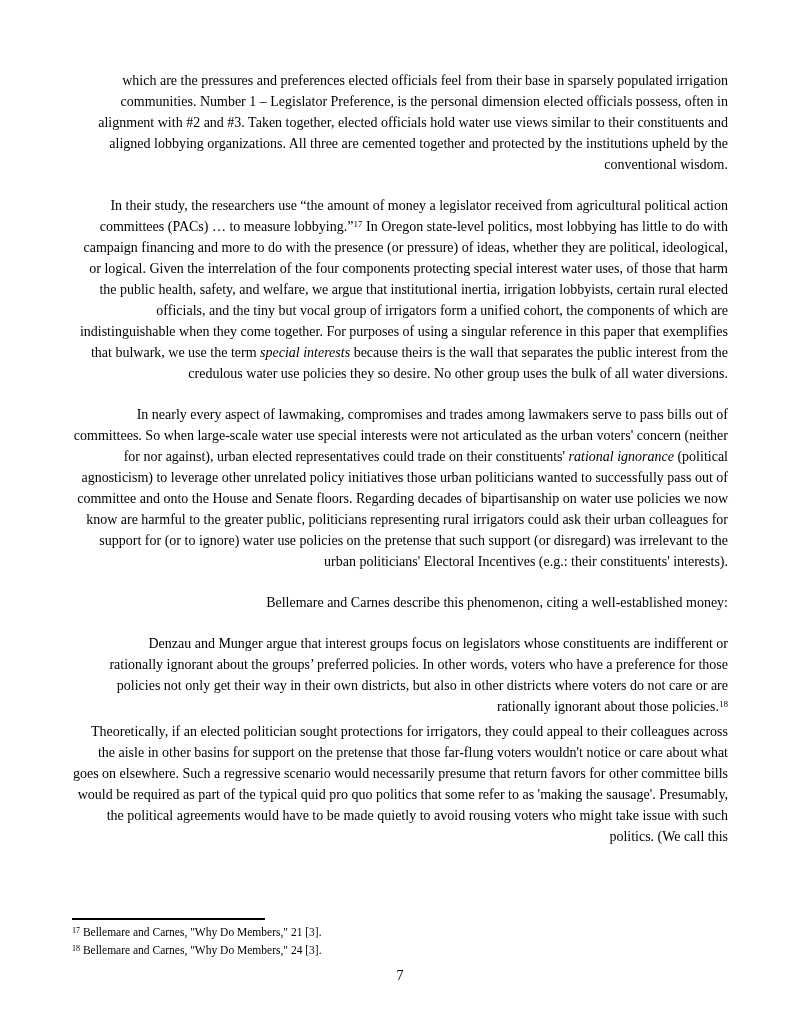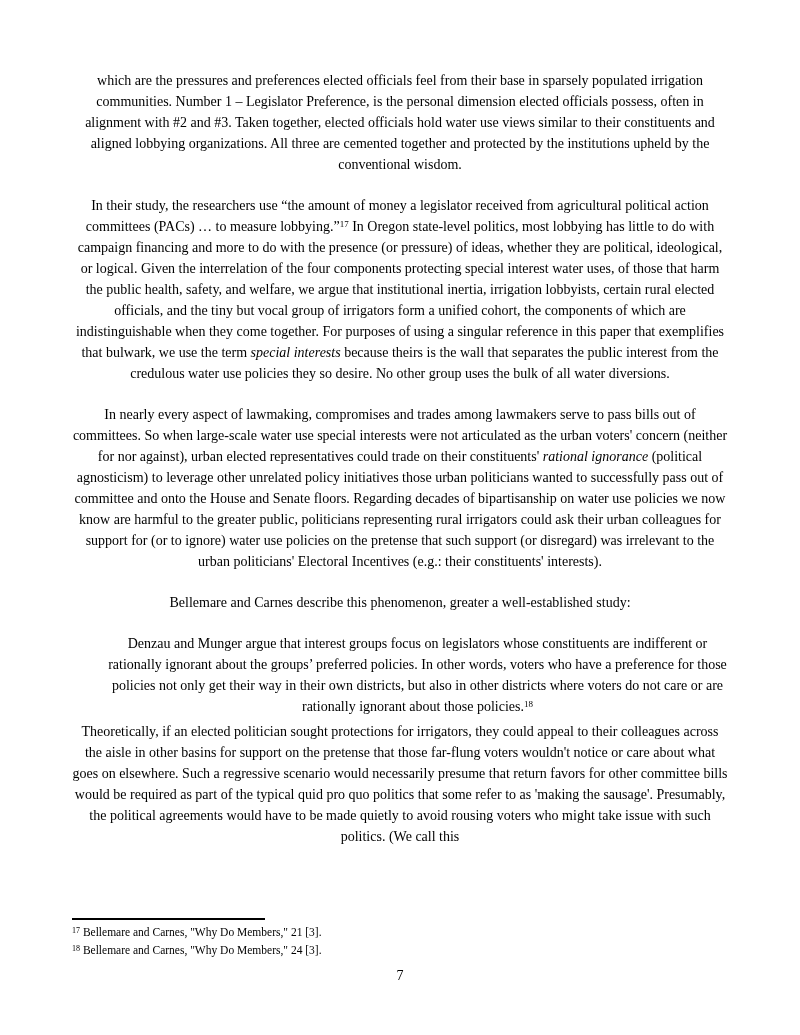--- a/index.html
+++ b/index.html
@@ -16,21 +16,21 @@
     font-family: "Liberation Serif", "DejaVu Serif", serif;
     overflow: hidden;
   }
   .body-text {
     position: absolute;
     left: 72px;
     top: 70px;
     width: 656px;
     font-size: 14px;
     line-height: 21px;
-    text-align: center;
+    text-align: right;
   }
   .body-text p {
     margin: 0 0 20px 0;
   }
   .body-text blockquote {
     margin: 0 0 4px 35px;
     padding: 0;
   }
   .run-normal { font-style: normal; }
   .run-italic { font-style: italic; }
@@ -73,21 +73,21 @@
 </style>
 </head>
 <body>
 
 <div class="page">
 
   <div class="body-text">
     <p><span class="run-normal">which are the pressures and preferences elected officials feel from their base in sparsely populated irrigation communities. Number 1 – Legislator Preference, is the personal dimension elected officials possess, often in alignment with #2 and #3. Taken together, elected officials hold water use views similar to their constituents and aligned lobbying organizations. All three are cemented together and protected by the institutions upheld by the conventional wisdom.</span></p>
     <p><span class="run-normal">In their study, the researchers use “the amount of money a legislator received from agricultural political action committees (PACs) … to measure lobbying.”</span><span class="run-sup">17</span><span class="run-normal"> In Oregon state-level politics, most lobbying has little to do with campaign financing and more to do with the presence (or pressure) of ideas, whether they are political, ideological, or logical. Given the interrelation of the four components protecting special interest water uses, of those that harm the public health, safety, and welfare, we argue that institutional inertia, irrigation lobbyists, certain rural elected officials, and the tiny but vocal group of irrigators form a unified cohort, the components of which are indistinguishable when they come together. For purposes of using a singular reference in this paper that exemplifies that bulwark, we use the term </span><span class="run-italic">special interests</span><span class="run-normal"> because theirs is the wall that separates the public interest from the credulous water use policies they so desire. No other group uses the bulk of all water diversions.</span></p>
     <p><span class="run-normal">In nearly every aspect of lawmaking, compromises and trades among lawmakers serve to pass bills out of committees. So when large-scale water use special interests were not articulated as the urban voters' concern (neither for nor against), urban elected representatives could trade on their constituents' </span><span class="run-italic">rational ignorance</span><span class="run-normal"> (political agnosticism) to leverage other unrelated policy initiatives those urban politicians wanted to successfully pass out of committee and onto the House and Senate floors. Regarding decades of bipartisanship on water use policies we now know are harmful to the greater public, politicians representing rural irrigators could ask their urban colleagues for support for (or to ignore) water use policies on the pretense that such support (or disregard) was irrelevant to the urban politicians' Electoral Incentives (e.g.: their constituents' interests).</span></p>
-    <p><span class="run-normal">Bellemare and Carnes describe this phenomenon, greater a well-established study:</span></p>
+    <p><span class="run-normal">Bellemare and Carnes describe this phenomenon, citing a well-established money:</span></p>
     <blockquote><span class="run-normal">Denzau and Munger argue that interest groups focus on legislators whose constituents are indifferent or rationally ignorant about the groups’ preferred policies. In other words, voters who have a preference for those policies not only get their way in their own districts, but also in other districts where voters do not care or are rationally ignorant about those policies.</span><span class="run-sup">18</span></blockquote>
     <p><span class="run-normal">Theoretically, if an elected politician sought protections for irrigators, they could appeal to their colleagues across the aisle in other basins for support on the pretense that those far-flung voters wouldn't notice or care about what goes on elsewhere. Such a regressive scenario would necessarily presume that return favors for other committee bills would be required as part of the typical quid pro quo politics that some refer to as 'making the sausage'. Presumably, the political agreements would have to be made quietly to avoid rousing voters who might take issue with such politics. (We call this</span></p>
   </div>
 
   <div class="footnotes">
     <div class="footnote-rule"></div>
     <p class="footnote"><span class="run-sup">17</span><span class="run-normal"> Bellemare and Carnes, "Why Do Members," 21 [3].</span></p>
     <p class="footnote"><span class="run-sup">18</span><span class="run-normal"> Bellemare and Carnes, "Why Do Members," 24 [3].</span></p>
   </div>
 

